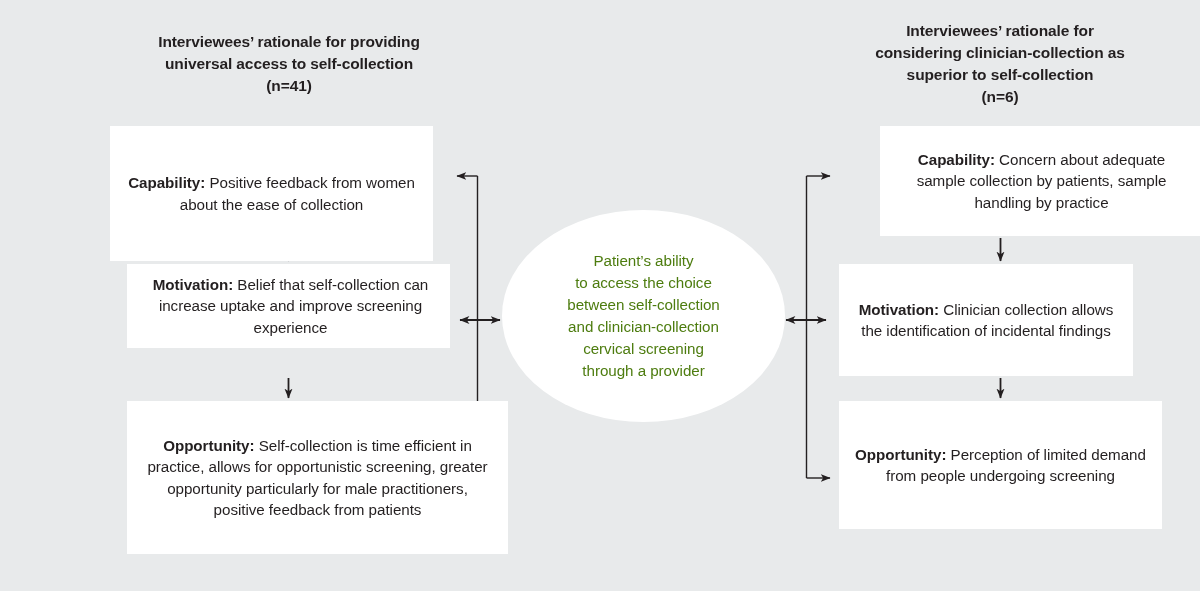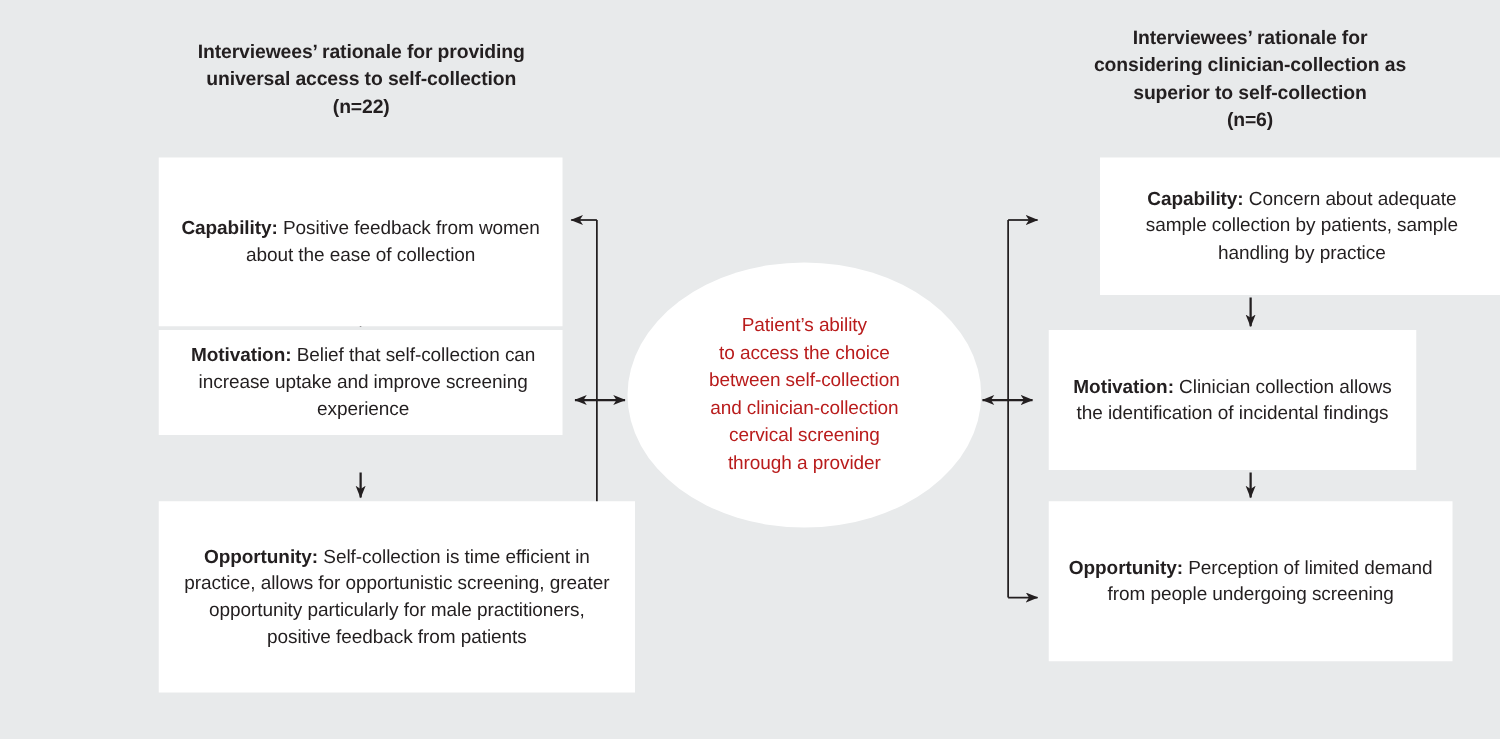--- a/index.html
+++ b/index.html
@@ -40,21 +40,21 @@
   .node-text {
     text-align: center;
     font-size: 15.2px;
     line-height: 1.40;
     color: #231f20;
     letter-spacing: -0.05px;
   }
   .node-text b { font-weight: bold; }
 
   
-  #box-left-capability  { left: 83px; top: 126px; width: 323px; height: 135px; }
+  #box-left-capability  { left: 66px; top: 126px; width: 323px; height: 135px; }
   #box-left-motivation  { left: 83px; top: 264px; width: 323px; height: 84px; padding-left: 20px; }
   #box-left-opportunity { left: 83px; top: 401px; width: 381px; height: 153px; }
 
   
   #box-right-capability  { left: 836px; top: 126px; width: 323px; height: 110px; }
   #box-right-motivation  { left: 795px; top: 264px; width: 294px; height: 112px; }
   #box-right-opportunity { left: 795px; top: 401px; width: 323px; height: 128px; }
 
   .center-ellipse {
     position: absolute;
@@ -65,42 +65,42 @@
     background: #ffffff;
     border-radius: 50%;
     display: flex;
     align-items: center;
     justify-content: center;
   }
   .center-text {
     text-align: center;
     font-size: 15.2px;
     line-height: 1.44;
-    color: #b91c1c;
+    color: #4d7c0f;
     letter-spacing: -0.05px;
   }
 
   .connector-svg {
     position: absolute;
     left: 0;
     top: 0;
     width: 1200px;
     height: 591px;
     pointer-events: none;
   }
 </style>
 </head>
 <body>
 
 <div id="canvas">
 
   <div class="column-heading" id="heading-left">
     <div>Interviewees’ rationale for providing</div>
     <div>universal access to self-collection</div>
-    <div>(n=22)</div>
+    <div>(n=41)</div>
   </div>
 
   <div class="column-heading" id="heading-right">
     <div>Interviewees’ rationale for</div>
     <div>considering clinician-collection as</div>
     <div>superior to self-collection</div>
     <div>(n=6)</div>
   </div>
 
   <svg class="connector-svg" viewBox="0 0 1200 591">

